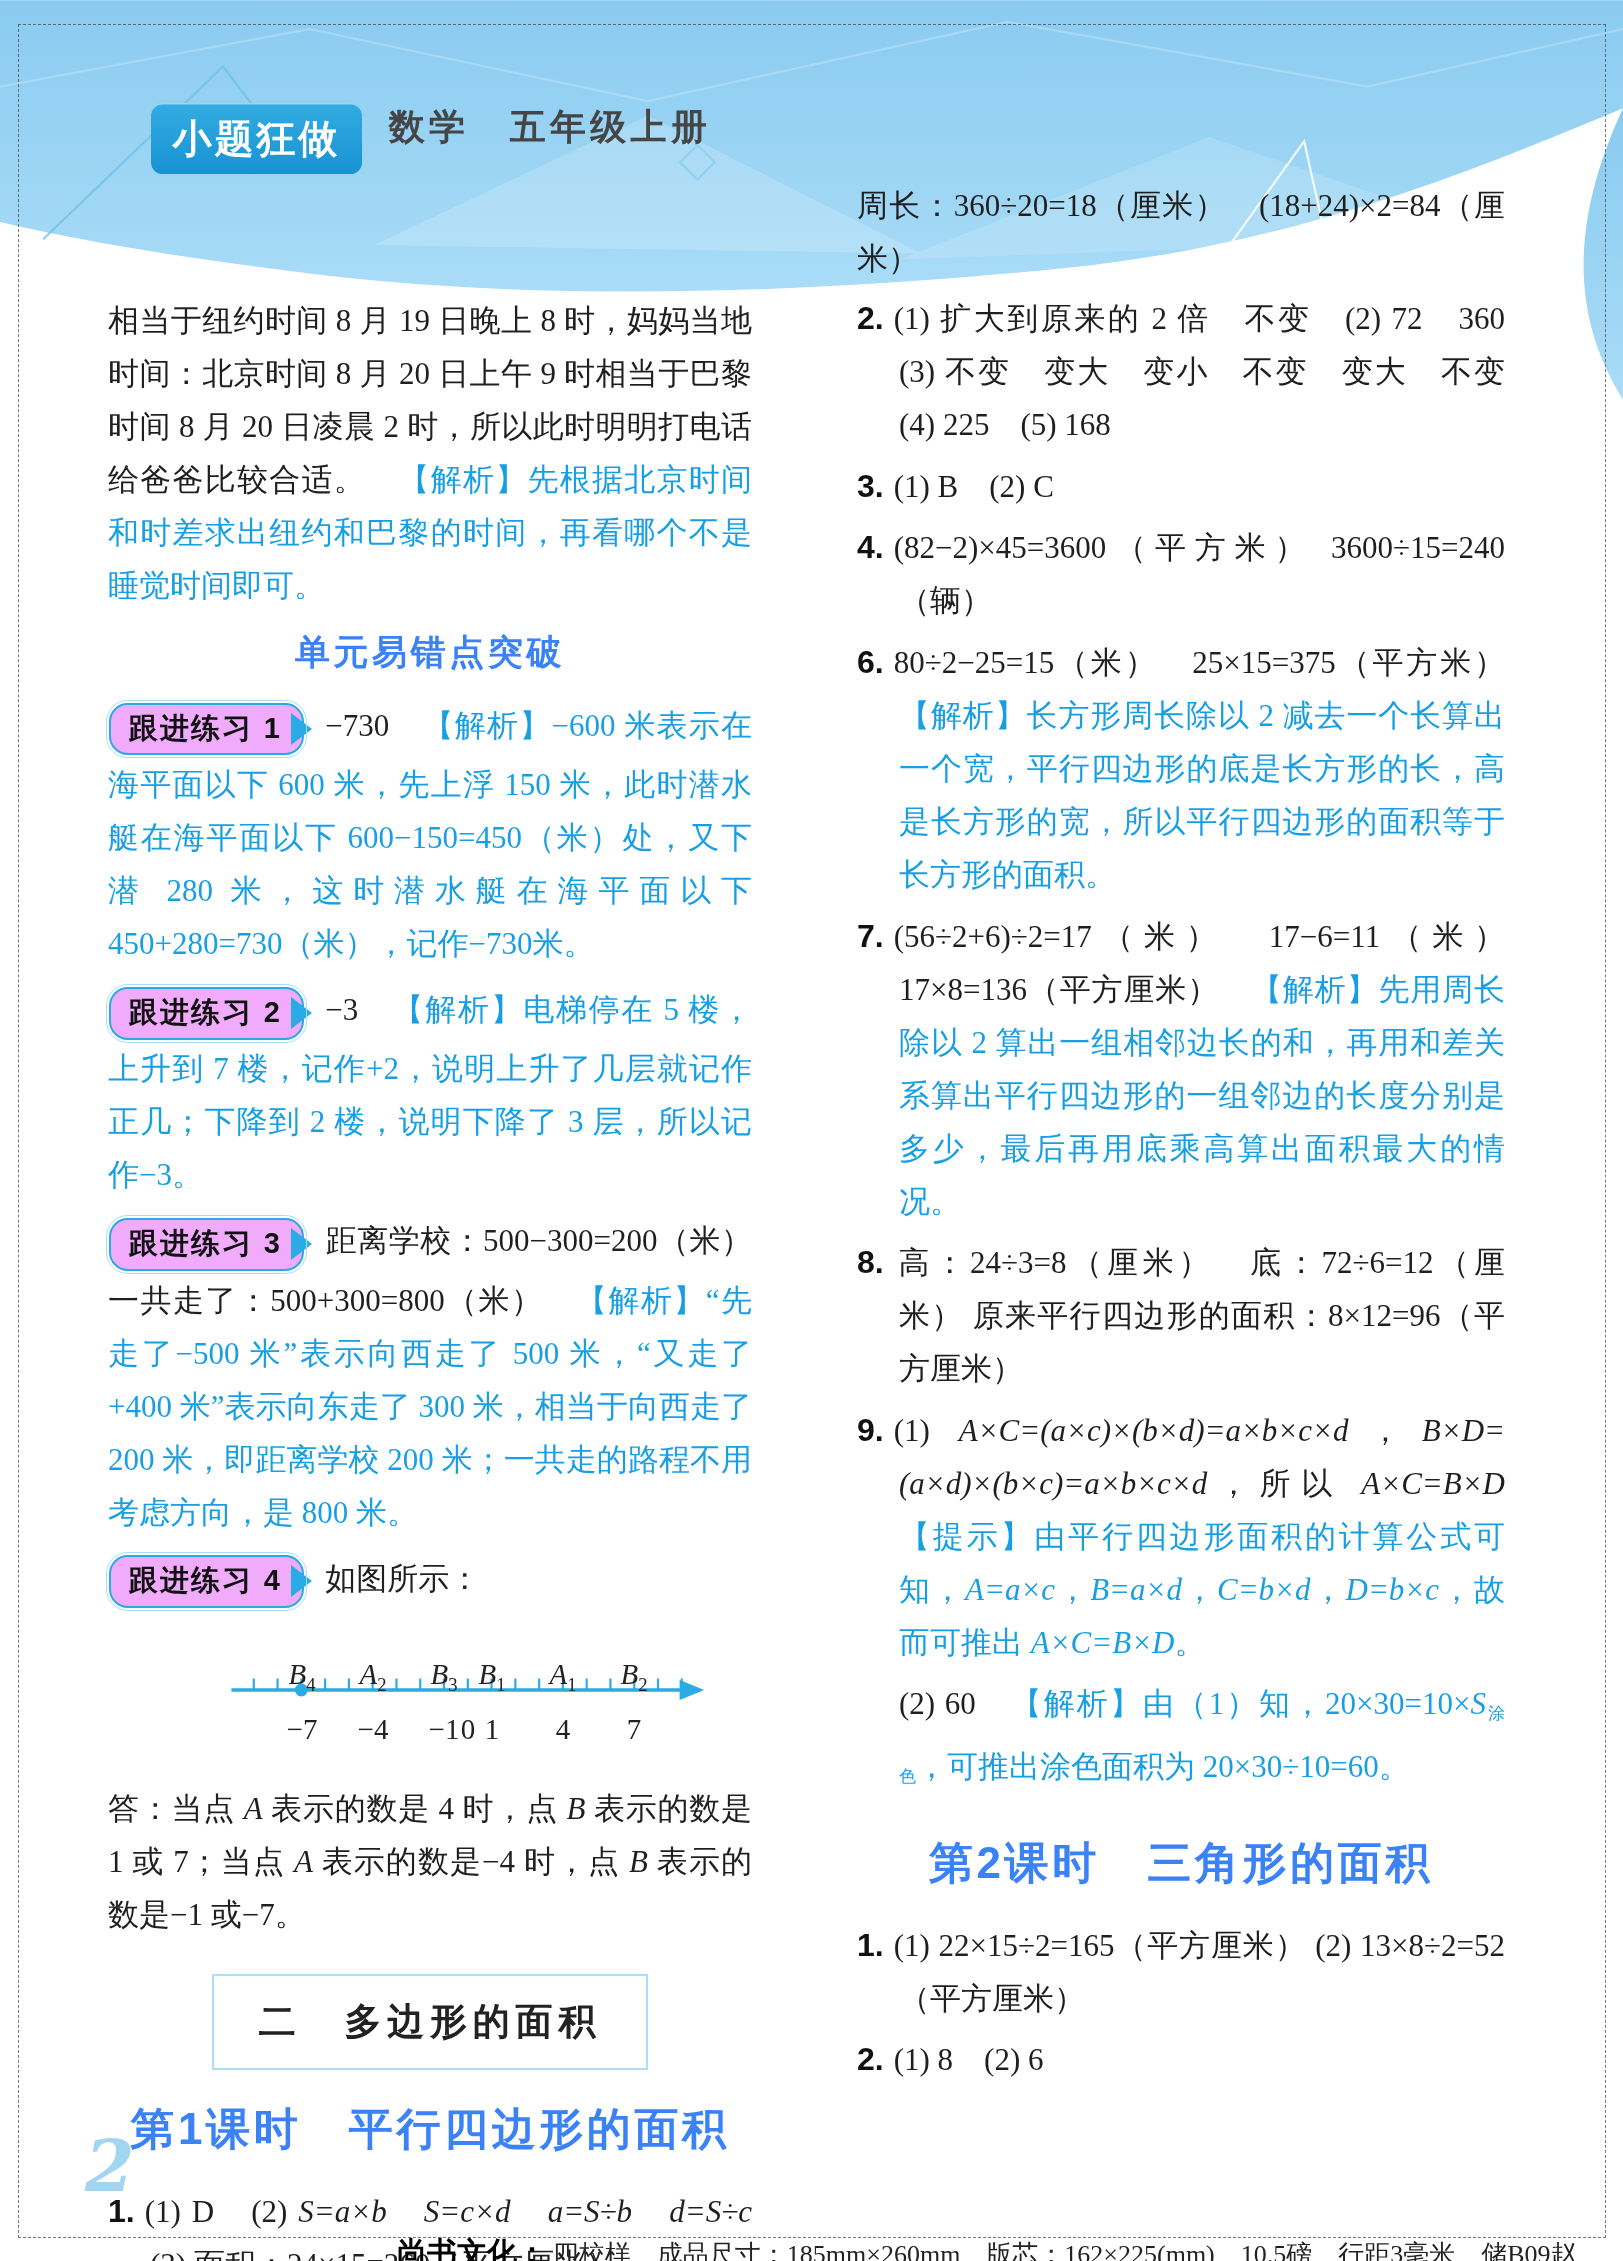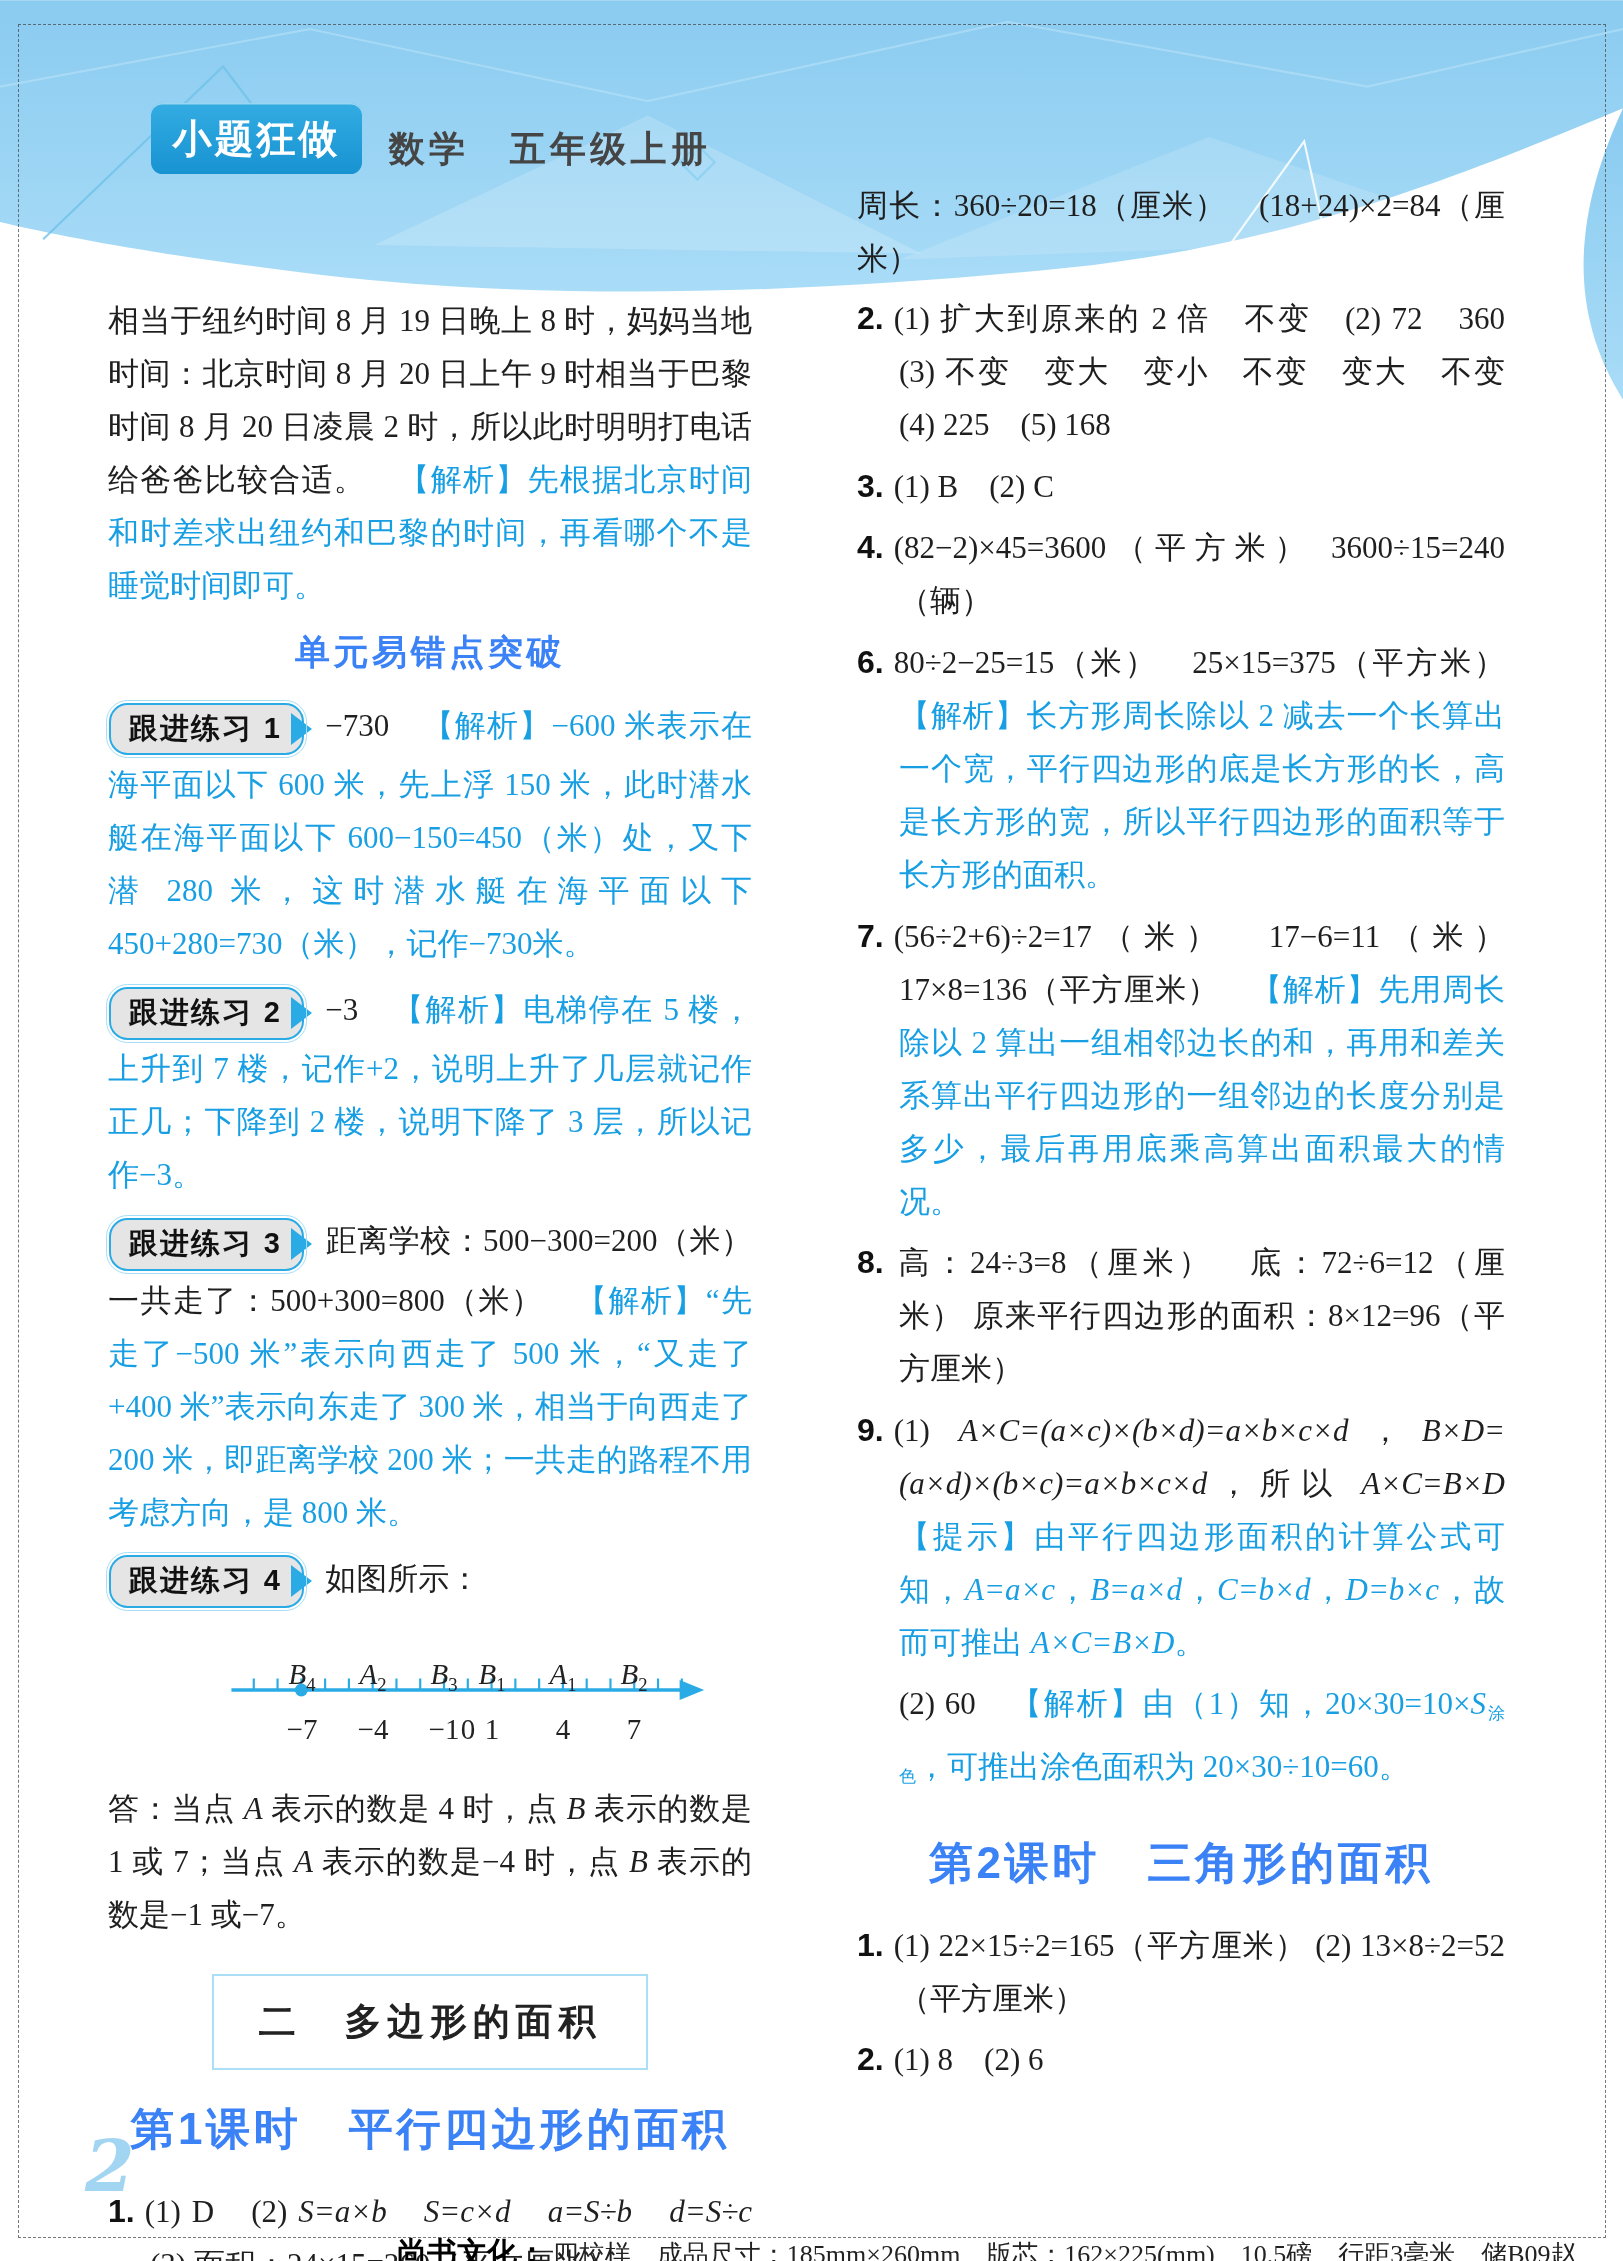--- a/index.html
+++ b/index.html
@@ -1,39 +1,39 @@
 <!DOCTYPE html>
 <html style="font-size:11.5px"><head>
 <meta charset="utf-8">
 <style>
   html,body{margin:0;padding:0;}
   body{width:1623px;height:2261px;position:relative;background:#ffffff;overflow:hidden;
        font-family:"Liberation Serif","DejaVu Serif",serif;color:#1f1f1f;}
   .band{position:absolute;left:0;top:0;z-index:0;}
   .trim{position:absolute;left:18px;top:24px;width:1586px;height:2212px;
         border:1.4px dashed #4a4a4a;opacity:.75;z-index:3;pointer-events:none;}
-  .header{position:absolute;left:151px;top:103px;z-index:2;display:flex;align-items:flex-end;gap:27px;}
+  .header{position:absolute;left:151px;top:103px;z-index:2;display:flex;align-items:flex-start;gap:27px;}
   .logo{background:linear-gradient(180deg,#33ace2,#1893d2);color:#fff;font:700 39px "Liberation Sans","DejaVu Sans",sans-serif;
         padding:8.6px 21.6px;border-radius:11.5px;letter-spacing:2.9px;box-shadow:0 1.4px 0 rgba(255,255,255,.5) inset;}
   .htitle{font:700 36px "Liberation Sans","DejaVu Sans",sans-serif;color:#454545;letter-spacing:4.3px;}
   .col{position:absolute;z-index:2;font-size:31px;line-height:53px;text-align:justify;}
   .col-left{left:108px;top:294px;width:644px;}
   .col-right{left:857px;top:179px;width:648px;}
   .para{margin:0 0 7.2px 0;}
   .run{white-space:pre-wrap;}
   .rk{color:#1f1f1f;}
   .rb{color:#189fe3;}
   .rkm{color:#1f1f1f;font-style:italic;}
   .rbm{color:#189fe3;font-style:italic;}
   .rbs{color:#189fe3;font-size:0.55em;vertical-align:-0.3em;}
   .blue-heading{font:700 35px "Liberation Sans","DejaVu Sans",sans-serif;color:#3b82f6;
                 text-align:center;letter-spacing:3.6px;margin:17.3px 0 23px 0;}
   .lesson{font-size:44px;margin:30px 0 26px 0;}
   .exp{margin:13px 0 7.2px 0;}
-  .exbadge{display:inline-flex;align-items:center;background:#e5e5e5;border:2.2px solid #2aabe6;border-radius:18.7px;
+  .exbadge{display:inline-flex;align-items:center;background:#f0abfc;border:2.2px solid #2aabe6;border-radius:18.7px;
            outline:1.4px solid #a6def5;outline-offset:2.9px;padding:4.3px 10px 4.3px 17.3px;margin:2.9px 21.6px 2.9px 1.4px;
            font:700 29px "Liberation Sans","DejaVu Sans",sans-serif;color:#111;vertical-align:middle;letter-spacing:2.2px;}
   .exbadge-arrow{width:0;height:0;border-left:21.6px solid #2aabe6;border-top:16px solid transparent;
                  border-bottom:16px solid transparent;margin-left:8.6px;margin-right:-20px;}
   .item{margin:0 0 8.6px 0;padding-left:42px;text-indent:-42px;}
   .item.cont{padding-left:42px;text-indent:0;}
   .num{font:700 32px "Liberation Sans","DejaVu Sans",sans-serif;color:#111;margin-right:10px;}
   .chapter-box{width:432px;margin:33px auto 10px auto;border:2.2px solid #abdef7;padding:21px 0;
                text-align:center;font:700 37px "Liberation Sans","DejaVu Sans",sans-serif;color:#222;letter-spacing:5.8px;}
   .diagram{position:relative;height:155px;margin:13px 0 2.9px 0;}

